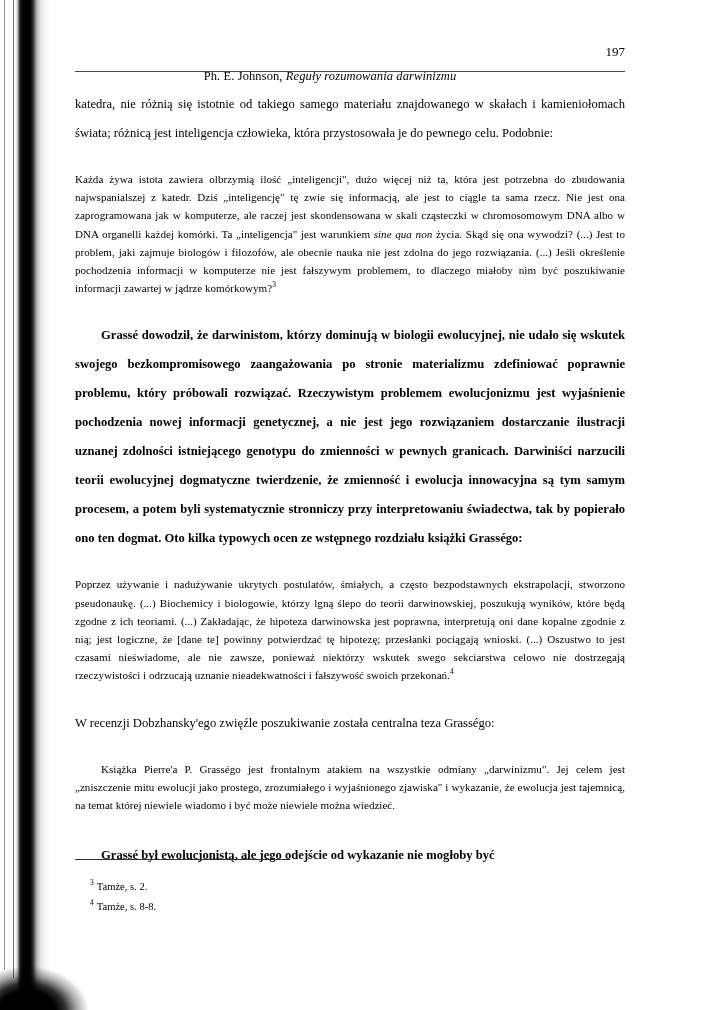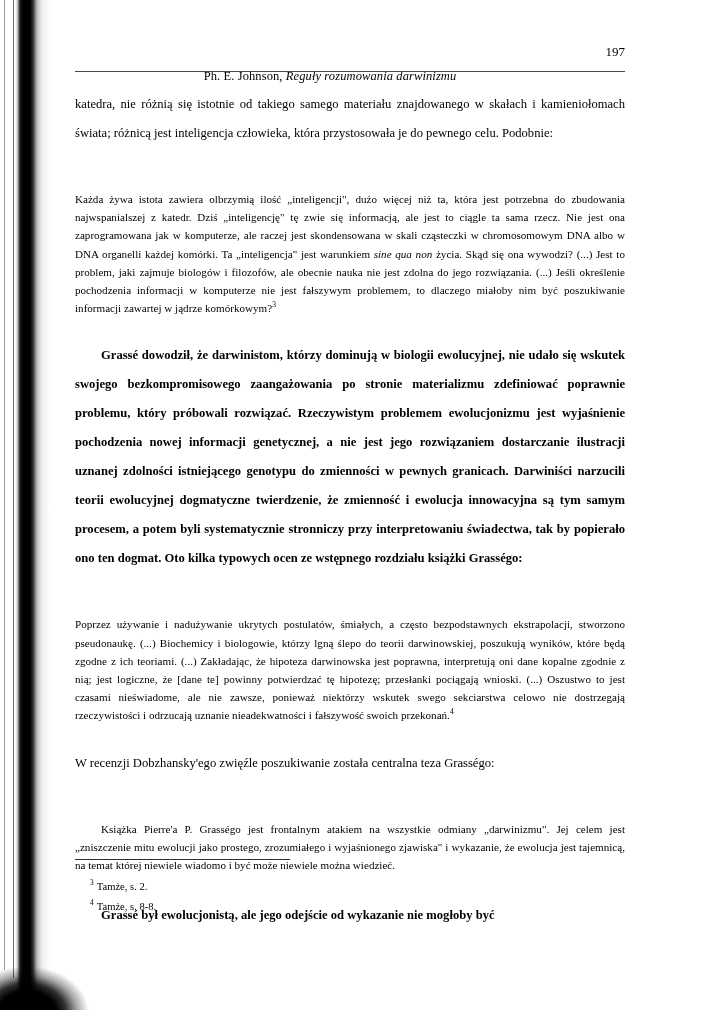--- a/index.html
+++ b/index.html
@@ -128,21 +128,20 @@
   .body-par.indent {
     text-indent: 26px;
     font-weight: bold;
   }
 
   .quote-par {
     font-size: 11.1px;
     line-height: 18.2px;
     margin-bottom: 13px;
     text-align: justify;
-    margin-top: 20px;
   }
   .quote-par.indent {
     text-indent: 26px;
   }
 
   .ital { font-style: italic; }
 
   sup {
     font-size: 7.6px;
     vertical-align: super;

